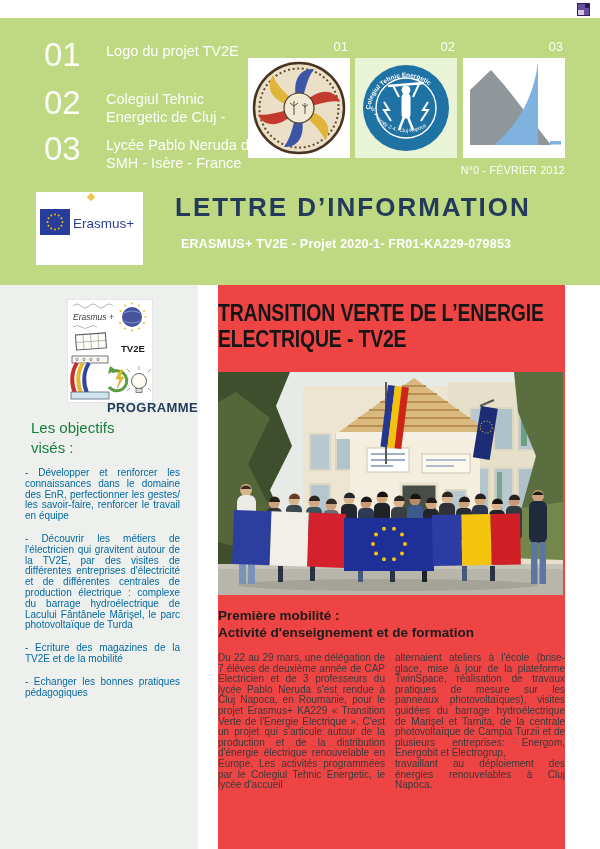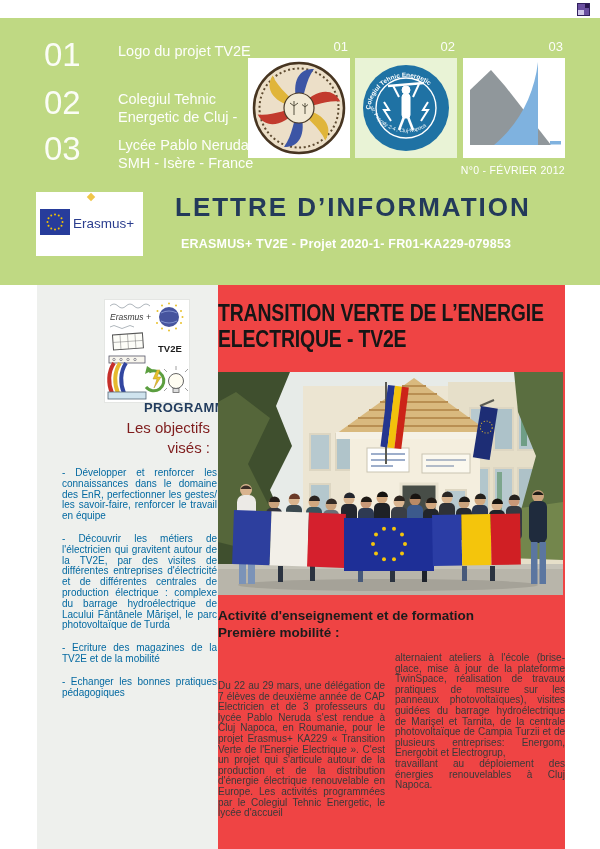--- a/index.html
+++ b/index.html
@@ -7,53 +7,53 @@
         font-family:"Liberation Sans",sans-serif;}
 
   
   .header{position:absolute;left:0;top:18px;width:600px;height:267px;background:#bfd983;}
   .mini-icon{position:absolute;top:3px;right:10px;width:11px;height:11px;background:#6a4fa0;border:1px solid #31205e;}
   .mini-icon .fold{position:absolute;left:0;bottom:0;width:6px;height:5px;background:#cfc6e8;}
   .mini-icon .dot{position:absolute;right:0;top:0;width:4px;height:4px;background:#2a1650;}
 
   .index-item{position:absolute;display:flex;align-items:flex-start;color:#fff;}
   .index-num{width:48px;font-size:33px;font-weight:400;color:rgba(255,255,255,.93);line-height:1;letter-spacing:0;}
-  .index-label{padding-top:4px;margin-left:26px;font-size:14.5px;line-height:1.25;color:rgba(255,255,255,.97);width:150px;}
+  .index-label{padding-top:4px;margin-left:14px;font-size:14.5px;line-height:1.25;color:rgba(255,255,255,.97);width:150px;}
 
   .logo-card{position:absolute;top:40px;width:102px;height:100px;background:#fff;overflow:hidden;}
   .logo-card svg{display:block;width:102px;height:100px;}
   .logo-num{position:absolute;top:21px;width:102px;text-align:right;color:rgba(255,255,255,.95);font-size:13px;padding-right:2px;box-sizing:border-box;}
 
   .issue{position:absolute;top:146px;right:35px;color:#fff;font-size:10.5px;letter-spacing:.3px;text-align:right;}
 
-  .erasmus-card{position:absolute;left:36px;top:174px;width:107px;height:64px;background:#fff;}
+  .erasmus-card{position:absolute;left:36px;top:174px;width:107px;height:73px;background:#fff;}
   .erasmus-card .spark{position:absolute;left:52px;top:2px;width:6px;height:6px;background:#f0c64a;transform:rotate(45deg);}
   .erasmus-card .eu{position:absolute;left:4px;top:17px;}
   .erasmus-card .ename{position:absolute;left:37px;top:24px;font-size:13.5px;color:#2b3e8f;}
 
   .band-title{position:absolute;left:175px;top:174px;color:#233a5a;font-size:26px;font-weight:bold;letter-spacing:2px;white-space:nowrap;}
   .band-subtitle{position:absolute;left:181px;top:219px;color:#ffffff;font-size:12.5px;font-weight:bold;letter-spacing:.2px;white-space:nowrap;}
 
   
-  .sidebar{position:absolute;left:0;top:285px;width:198px;height:564px;background:#eef0ed;margin-left:37px;}
+  .sidebar{position:absolute;left:0;top:285px;width:198px;height:564px;background:#eef0ed;}
   .sketch-card{position:absolute;left:68px;top:15px;width:84px;height:102px;background:#fff;box-shadow:0 0 0 1px rgba(0,0,0,.04);}
   .prog-heading{position:absolute;left:0;top:115px;width:198px;text-align:right;color:#223c5e;font-weight:bold;font-size:13px;letter-spacing:.4px;}
-  .prog-sub{position:absolute;left:53px;top:133px;width:120px;text-align:right;color:#7f1d1d;font-size:15px;line-height:1.3;}
+  .prog-sub{position:absolute;left:31px;top:133px;width:120px;text-align:left;color:#15803d;font-size:15px;line-height:1.3;}
   .objectives{position:absolute;left:25px;top:183px;width:155px;color:#0369a1;}
   .objectives p{margin:0 0 12px 0;font-size:10px;line-height:10.8px;text-align:justify;}
 
   
   .main{position:absolute;left:218px;top:285px;width:347px;height:564px;background:#ef4444;}
   .main-title{position:absolute;left:0;top:15px;width:430px;transform:scaleX(.81);transform-origin:0 0;
               font-size:24px;line-height:26px;font-weight:bold;color:#161616;letter-spacing:-.2px;}
   .photo{position:absolute;left:0;top:87px;width:345px;height:223px;overflow:hidden;}
   .photo svg{display:block;}
   .sub2{position:absolute;left:0;top:322px;font-size:13.5px;font-weight:bold;color:#1c1c1c;line-height:17px;}
   .col{position:absolute;top:368px;font-size:10px;line-height:10.6px;color:#3a3a3a;text-align:justify;white-space:pre-line;}
-  .col1{left:0;width:167px;margin-top:28px;}
+  .col1{left:0;width:167px;}
   .col2{left:177px;width:170px;}
 </style>
 </head>
 <body>
 
 <div class="page">
 
   <div class="mini-icon">
     <div class="fold"></div>
     <div class="dot"></div>
@@ -418,22 +418,22 @@
         </g>
         <g transform="translate(214,143) rotate(-1)">
           <rect x="0" y="0" width="29.3" height="51" fill="#2b3da5"></rect>
           <rect x="29.3" y="0" width="29.3" height="51" fill="#f4c50c"></rect>
           <rect x="58.6" y="0" width="29.4" height="51" fill="#d01f24"></rect>
         </g>
       </svg>
     </div>
 
     <div class="sub2">
+      <div>Première mobilité :</div>
       <div>Activité d'enseignement et de formation</div>
-      <div>Première mobilité :</div>
     </div>
 
     <div class="col col1">Du 22 au 29 mars, une délégation de 7 élèves de deuxième année de CAP Electricien et de 3 professeurs du lycée Pablo Neruda s'est rendue à Cluj Napoca, en Roumanie, pour le projet Erasmus+ KA229 « Transition Verte de l'Energie Electrique ». C'est un projet qui s'articule autour de la production et de la distribution d'énergie électrique renouvelable en Europe. Les activités programmées par le Colegiul Tehnic Energetic, le lycée d'accueil</div>
     <div class="col col2">alternaient ateliers à l'école (brise-glace, mise à jour de la plateforme TwinSpace, réalisation de travaux pratiques de mesure sur les panneaux photovoltaïques), visites guidées du barrage hydroélectrique de Marişel et Tarnita, de la centrale photovoltaïque de Campia Turzii et de plusieurs entreprises: Energom, Energobit et Electrogrup,
 travaillant au déploiement des énergies renouvelables à Cluj Napoca.</div>
   </div>
 
 </div>
 
 </body></html>

